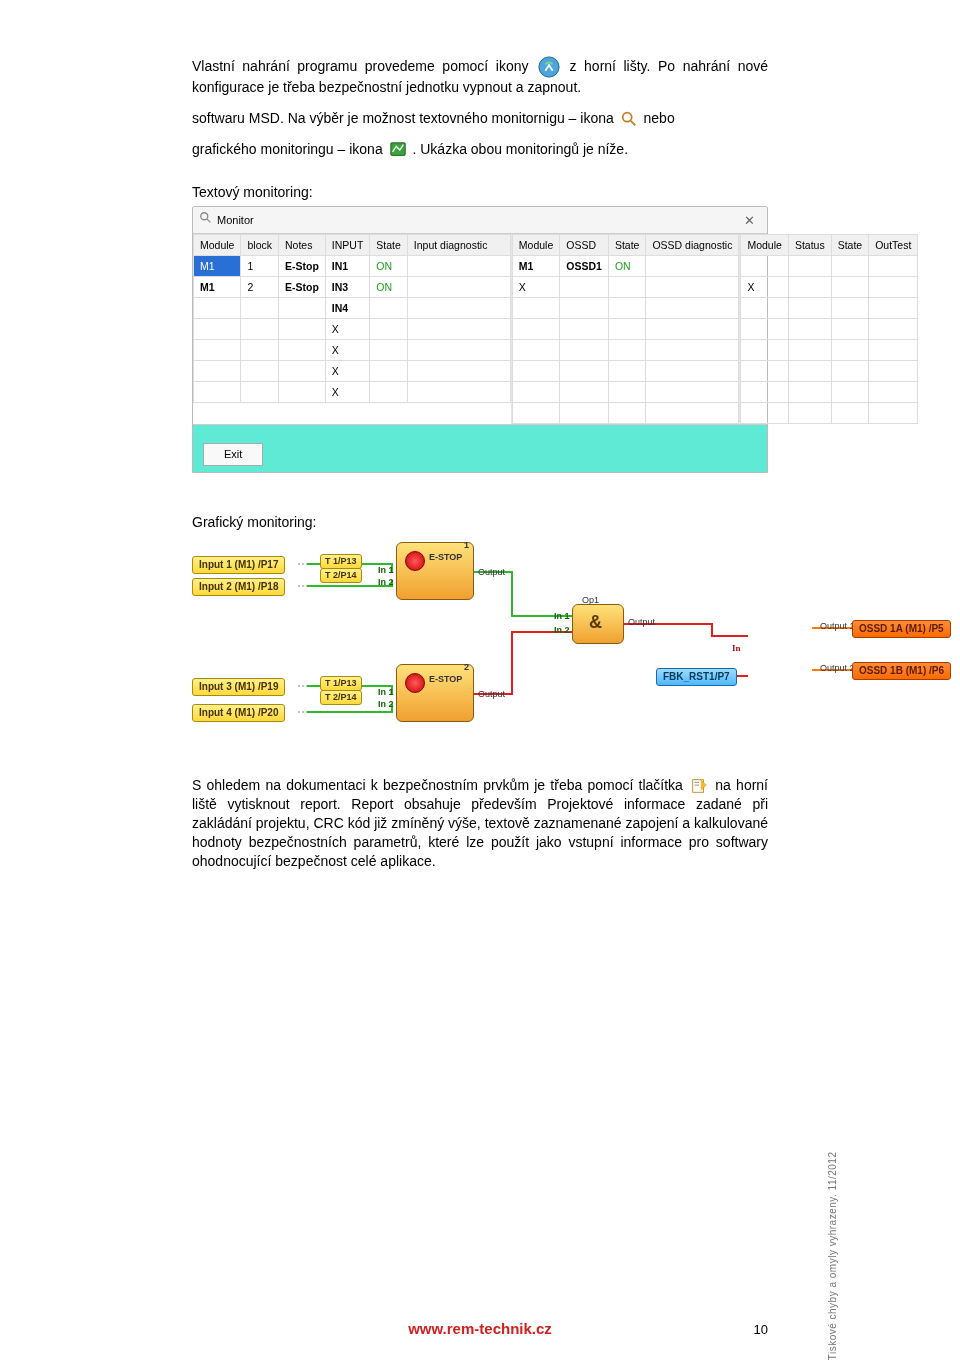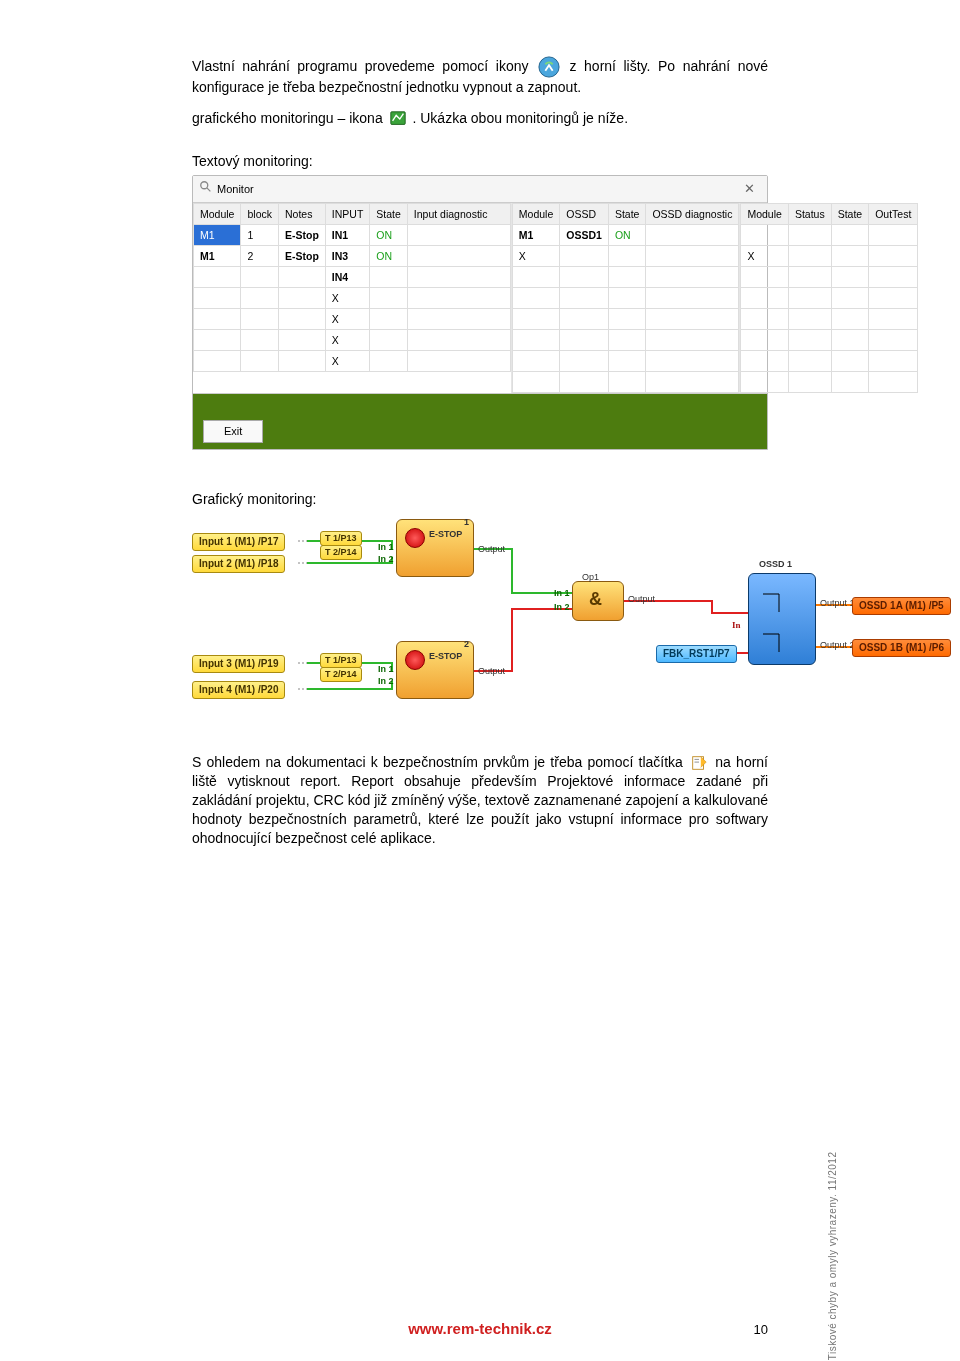--- a/index.html
+++ b/index.html
@@ -68,22 +68,22 @@
   }
   .grid-area th {
     background: #f0f0f0;
   }
   .sel-cell { background: #2a6fd6; color: #fff; }
   .on-green { color: #1ca01c; font-weight: bold; }
   .gsect.s1 { flex: 0 0 42%; }
   .gsect.s2 { flex: 0 0 34%; }
   .gsect.s3 { flex: 0 0 24%; }
   .monitor-foot {
-    background: #4d7c0f;
-    padding: 26px 10px 6px 10px;
+    background: #5eead4;
+    padding: 18px 10px 6px 10px;
     border-top: 1px solid #ccc;
   }
   .exit-btn {
     display: inline-block;
     border: 1px solid #aaa;
     background: #f9f9f9;
     padding: 3px 20px;
     font-size: 11px;
   }
 
@@ -177,20 +177,30 @@
       <svg viewBox="0 0 24 24" width="22" height="22">
         <circle cx="12" cy="12" r="11" fill="#4aa6dd" stroke="#1a5c88"></circle>
         <path d="M8 16 L12 10 L16 16" fill="none" stroke="#fff" stroke-width="2"></path>
         <path d="M8 9 Q12 5 16 9" fill="none" stroke="#7cd87c" stroke-width="2"></path>
       </svg>
     </span>
     <span> z horní lišty. Po nahrání nové konfigurace je třeba bezpečnostní jednotku vypnout a zapnout.</span>
   </div>
 
 
+  <div class="para">
+    <span>softwaru MSD. Na výběr je možnost textovného monitornigu – ikona </span>
+    <span class="inline-icon small">
+      <svg viewBox="0 0 20 20" width="18" height="18">
+        <circle cx="8" cy="8" r="5" fill="none" stroke="#c77f2a" stroke-width="2"></circle>
+        <line x1="12" y1="12" x2="17" y2="17" stroke="#c77f2a" stroke-width="2"></line>
+      </svg>
+    </span>
+    <span> nebo</span>
+  </div>
 
   <div class="para" style="margin-bottom:24px;">
     <span>grafického monitoringu – ikona </span>
     <span class="inline-icon small">
       <svg viewBox="0 0 20 20" width="18" height="18">
         <rect x="2" y="2" width="16" height="14" rx="1" fill="#3aa33a" stroke="#1a5c1a"></rect>
         <polyline points="4,12 8,6 12,10 16,4" fill="none" stroke="#fff" stroke-width="1.5"></polyline>
       </svg>
     </span>
     <span>. Ukázka obou monitoringů je níže.</span>
@@ -459,27 +469,20 @@
     <div class="cap" style="top:152px; left:286px;">Output</div>
 
     <div class="dblock" style="top:68px; left:380px; width:52px; height:40px; background:linear-gradient(#ffe27a,#f0a030); border:1px solid #8a5a10; border-radius:6px;">
       <div style="position:absolute; top:8px; left:16px; font-size:18px; font-weight:bold; color:#5a3a00;">&amp;</div>
     </div>
     <div class="cap" style="top:58px; left:390px;">Op1</div>
     <div class="inlabel" style="top:74px; left:362px;">In 1</div>
     <div class="inlabel" style="top:88px; left:362px;">In 2</div>
     <div class="cap" style="top:80px; left:436px;">Output</div>
 
-    <div class="dblock" style="top:60px; left:556px; width:68px; height:92px; background:linear-gradient(#7ab8ff,#2f7fd6); border:1px solid #0b3a6a; border-radius:6px;">
-      <div class="cap" style="top:-14px; left:10px; font-weight:bold;">OSSD 1</div>
-      <svg width="68" height="92" style="position:absolute;top:0;left:0;">
-        <polyline points="14,20 30,20 30,38" fill="none" stroke="#000" stroke-width="1"></polyline>
-        <polyline points="14,60 30,60 30,78" fill="none" stroke="#000" stroke-width="1"></polyline>
-      </svg>
-    </div>
     <div class="inlabel" style="top:106px; left:540px; color:#aa1010;font-family:Liberation Serif, serif;">In</div>
     <div class="cap" style="top:84px; left:628px;">Output 1</div>
     <div class="cap" style="top:126px; left:628px;">Output 2</div>
 
     <div class="dblock label-cyan" style="top:132px; left:464px;">FBK_RST1/P7</div>
 
     <div class="dblock label-orange" style="top:84px; left:660px;">OSSD 1A (M1) /P5</div>
     <div class="dblock label-orange" style="top:126px; left:660px;">OSSD 1B (M1) /P6</div>
   </div>
 

